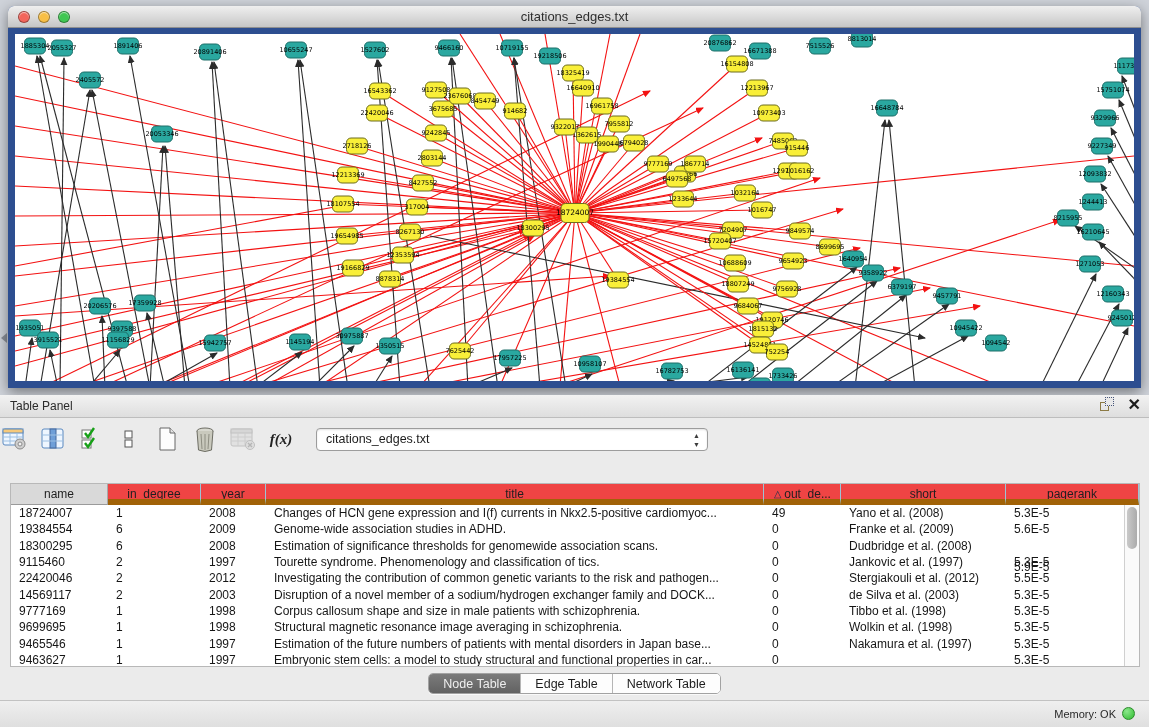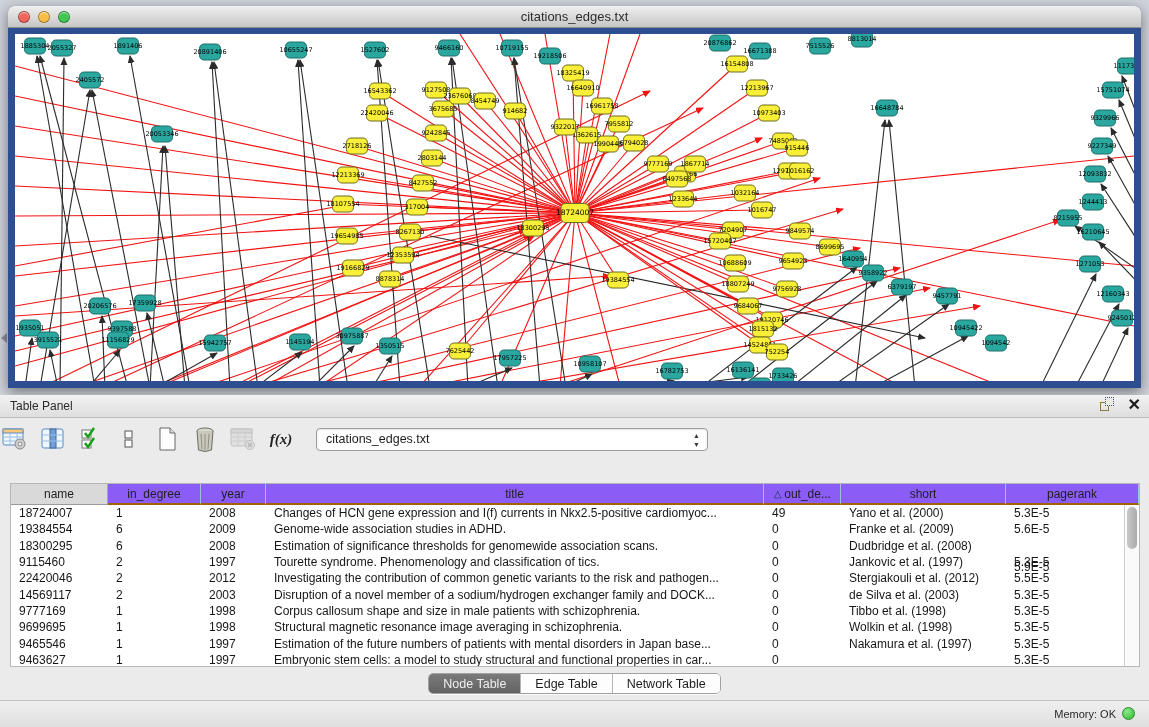--- a/index.html
+++ b/index.html
@@ -38,22 +38,22 @@
   .tb-btn { width:30px; height:30px; display:flex; align-items:center; justify-content:center; border-radius:4px; }
   .tb-btn svg { display:block; }
   .fx { font-family:"Liberation Serif", serif; font-style:italic; font-weight:bold; font-size:15px; color:#222; }
   .combo { margin-left:12px; width:392px; height:23px; background:#ffffff; border:1px solid #9c9c9c; border-radius:4px;
     position:relative; display:flex; align-items:center; padding-left:9px; font-size:12.5px; color:#1c1c1c;
     box-shadow:inset 0 1px 2px rgba(0,0,0,.12); }
   .combo .arrows { position:absolute; right:7px; top:2px; font-size:7px; line-height:9px; color:#3c3c3c; text-align:center; }
 
   .tp-table { position:absolute; left:10px; top:88px; width:1130px; height:184px; background:#ffffff; border:1px solid #b8b8b8; }
   .thead { display:flex; height:21px; }
-  .th { font-size:12px; color:#1f1f1f; text-align:center; line-height:20px; background:#8b5cf6;
-    border-right:1px solid #9cc3d6; border-bottom:2px solid #a16207; overflow:hidden; white-space:nowrap; }
+  .th { font-size:12px; color:#1f1f1f; text-align:center; line-height:20px; background:#ef4444;
+    border-right:1px solid #9cc3d6; border-bottom:6px solid #a16207; overflow:hidden; white-space:nowrap; }
   .th.gray { background:#d9d9d9; border-right:1px solid #a8a8a8; border-bottom:1px solid #9a9a9a; }
   .sort-tri { display:inline-block; transform:scale(.8); color:#14334d; margin-right:2px; }
   .tbody { position:absolute; left:0; top:21px; right:15px; bottom:0; overflow:hidden; }
   .tr { display:flex; height:16.3px; align-items:center; }
   .td { font-size:12px; color:#161616; padding-left:8px; white-space:nowrap; overflow:hidden; }
   .vscroll { position:absolute; right:0; top:21px; width:15px; bottom:0; background:#fafafa; border-left:1px solid #d0d0d0; }
   .vthumb { position:absolute; left:2px; top:2px; width:10px; height:42px; border-radius:5px;
     background:linear-gradient(90deg,#c9c9c9,#ababab); }
 
   .tab-strip { position:absolute; left:0; top:278px; width:100%; display:flex; justify-content:center; }
@@ -560,21 +560,21 @@
         <div class="th" style="width: 165px;">short</div>
         <div class="th" style="width: 110px; flex: 1 1 0%;">pagerank</div>
       </div>
     <div class="tbody" id="tbody">
         <div class="tr">
           <div class="td" style="width: 97px;">18724007</div>
           <div class="td" style="width: 93px;">1</div>
           <div class="td" style="width: 65px;">2008</div>
           <div class="td" style="width: 498px;">Changes of HCN gene expression and I(f) currents in Nkx2.5-positive cardiomyoc...</div>
           <div class="td" style="width: 77px;">49</div>
-          <div class="td" style="width: 165px;">Yano et al. (2000)</div>
+          <div class="td" style="width: 165px;">Yano et al. (2008)</div>
           <div class="td" style="width: 110px; flex: 1 1 0%;">5.3E-5</div>
         </div>
         <div class="tr">
           <div class="td" style="width: 97px;">19384554</div>
           <div class="td" style="width: 93px;">6</div>
           <div class="td" style="width: 65px;">2009</div>
           <div class="td" style="width: 498px;">Genome-wide association studies in ADHD.</div>
           <div class="td" style="width: 77px;">0</div>
           <div class="td" style="width: 165px;">Franke et al. (2009)</div>
           <div class="td" style="width: 110px; flex: 1 1 0%;">5.6E-5</div>

